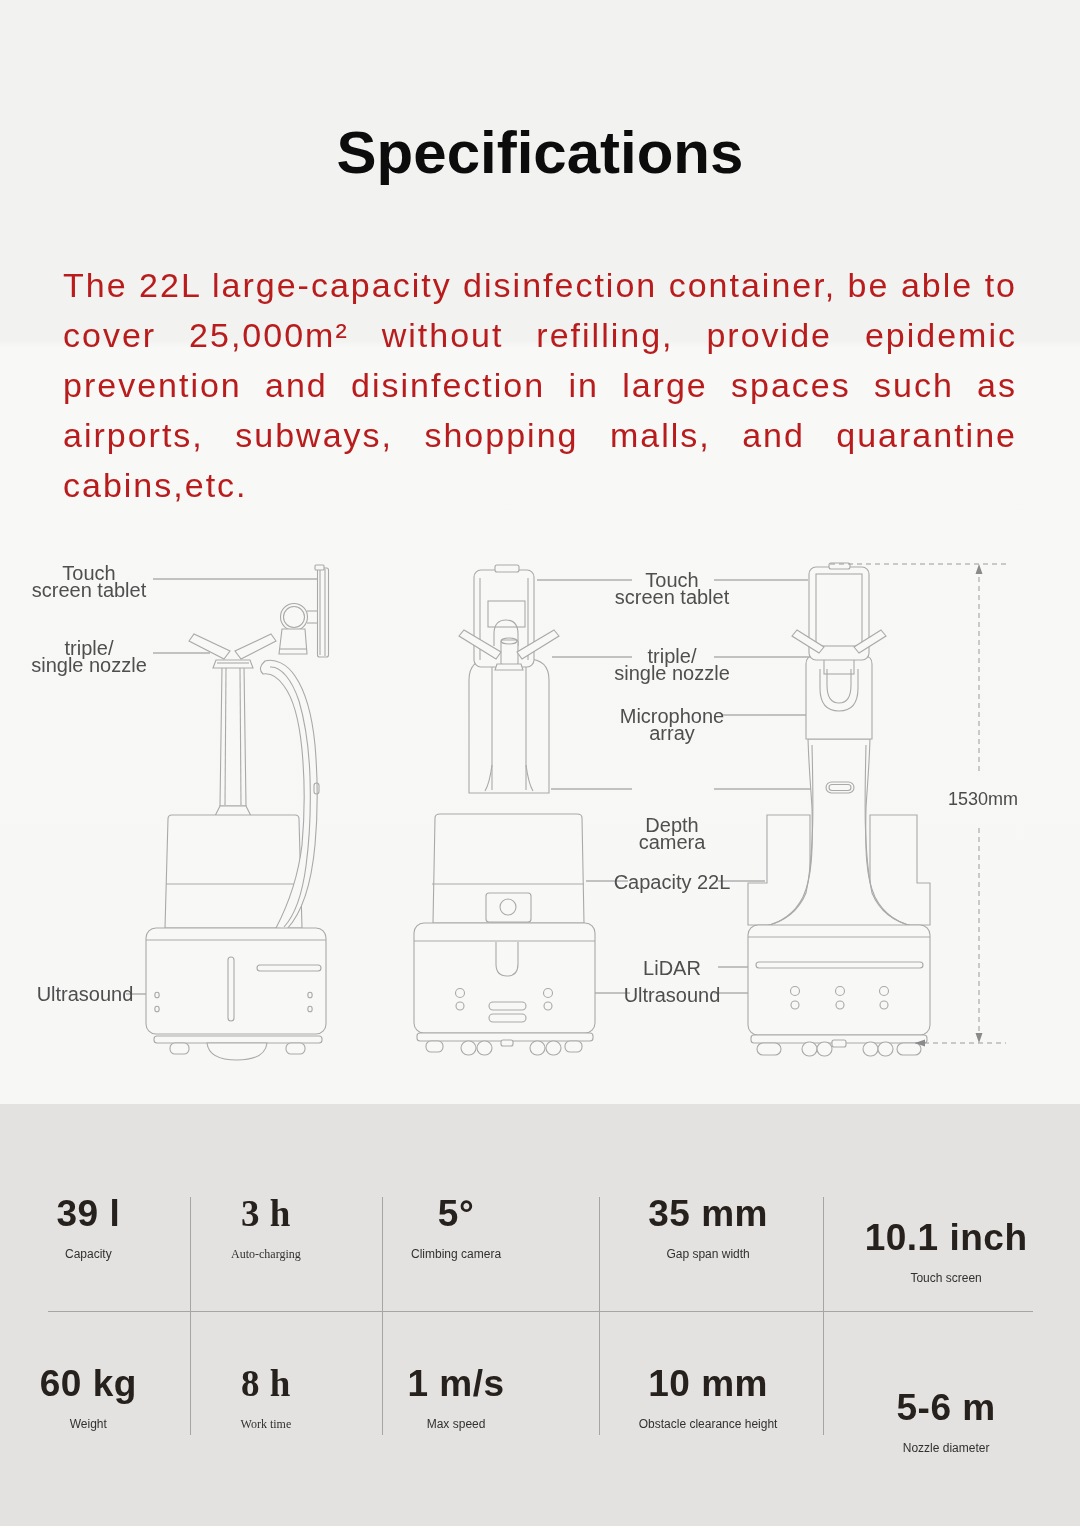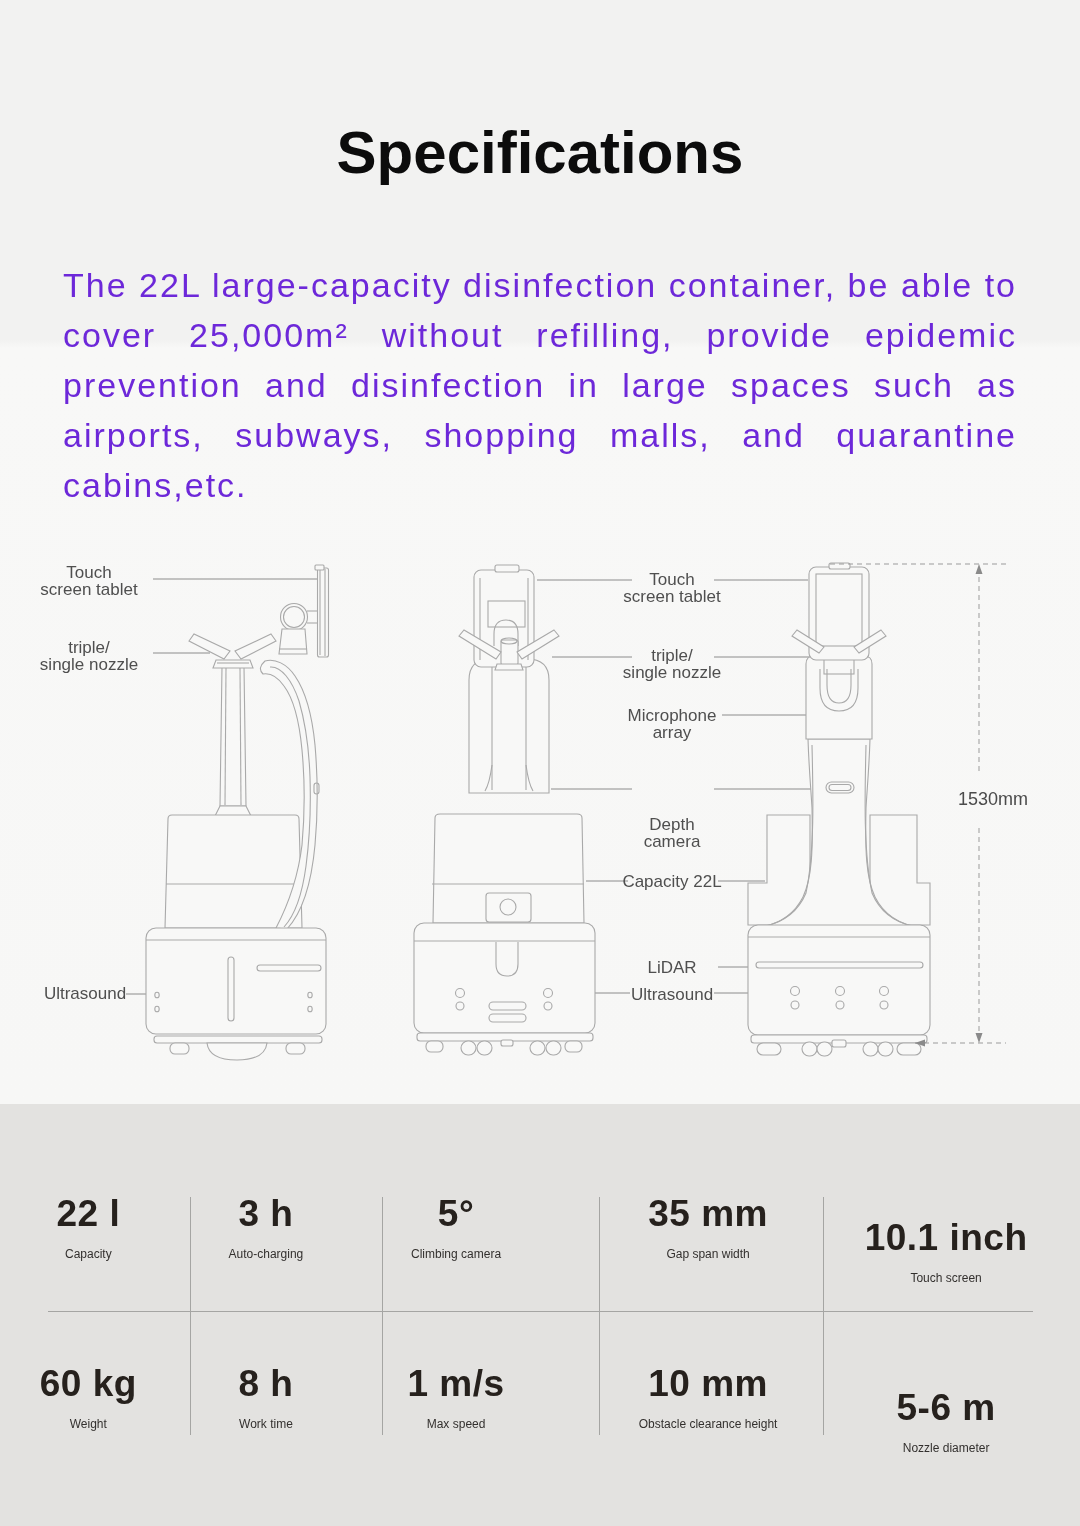--- a/index.html
+++ b/index.html
@@ -14,41 +14,41 @@
   .spec-section{
     position:absolute;left:0;top:1104px;width:1080px;height:422px;
     background:#e3e2e0;
   }
   .page-title{
     position:absolute;left:0;top:120px;width:1080px;text-align:center;
     font-size:60px;font-weight:700;color:#0c0c0c;line-height:66px;margin:0;
   }
   .intro{
     position:absolute;left:63px;top:226px;width:954px;
-    font-size:34px;line-height:50px;color:#6d28d9;
+    font-size:34px;line-height:50px;color:#b91c1c;
     text-align:justify;letter-spacing:2px;
   }
   .diagram-svg{position:absolute;left:0;top:550px;width:1080px;height:520px;}
   .ln{fill:none;stroke:#a9a9a9;stroke-width:1.1;}
   .fl{fill:#f8f8f7;stroke:#a9a9a9;stroke-width:1.1;}
   .leader{stroke:#8c8c8c;stroke-width:1;}
   .dim{stroke:#9b9b9b;stroke-width:1;stroke-dasharray:5 4;fill:none;}
   .dimarrow{fill:#8a8a8a;stroke:none;}
   .callout{
-    position:absolute;font-size:17px;line-height:16.5px;color:#4f4f4f;text-align:center;
+    position:absolute;font-size:20px;line-height:16.5px;color:#4f4f4f;text-align:center;
   }
   .dim-label{
-    position:absolute;left:938px;top:789px;width:90px;text-align:right;
+    position:absolute;left:938px;top:789px;width:90px;text-align:center;
     font-size:18px;color:#4b4b4b;
   }
   .spec-row{position:absolute;left:0;width:1080px;display:flex;}
   .spec-row.row1{top:1192px;}
   .spec-row.row2{top:1362px;}
   .spec-cell{text-align:center;}
-  .spec-cell.c1{width:190px;} .spec-cell.c2{width:192px;} .spec-cell.c3{width:217px;}
+  .spec-cell.c1{width:190px;} .spec-cell.c2{width:192px;font-family:Liberation Serif, serif;} .spec-cell.c3{width:217px;}
   .spec-cell.c4{width:224px;padding-left:47px;} .spec-cell.c5{width:288px;margin-top:24px;}
   .spec-value{font-size:37px;font-weight:700;color:#26211d;line-height:44px;letter-spacing:0.5px;}
   .spec-label{font-size:12px;color:#33302e;margin-top:11px;}
   .vdiv{position:absolute;width:1px;top:1197px;height:238px;background:#a5a5a3;}
   .vdiv.d1{left:190px;} .vdiv.d2{left:382px;} .vdiv.d3{left:599px;} .vdiv.d4{left:823px;}
   .hdiv{position:absolute;left:48px;top:1311px;width:985px;height:1px;background:#a5a5a3;}
 </style>
 </head>
 <body>
 
@@ -245,21 +245,21 @@
 <div class="dim-label">1530mm</div>
 
 <div class="vdiv d1"></div>
 <div class="vdiv d2"></div>
 <div class="vdiv d3"></div>
 <div class="vdiv d4"></div>
 <div class="hdiv"></div>
 
 <div class="spec-row row1">
   <div class="spec-cell c1">
-    <div class="spec-value">22 l</div>
+    <div class="spec-value">39 l</div>
     <div class="spec-label">Capacity</div>
   </div>
   <div class="spec-cell c2">
     <div class="spec-value">3 h</div>
     <div class="spec-label">Auto-charging</div>
   </div>
   <div class="spec-cell c3">
     <div class="spec-value">5°</div>
     <div class="spec-label">Climbing camera</div>
   </div>

